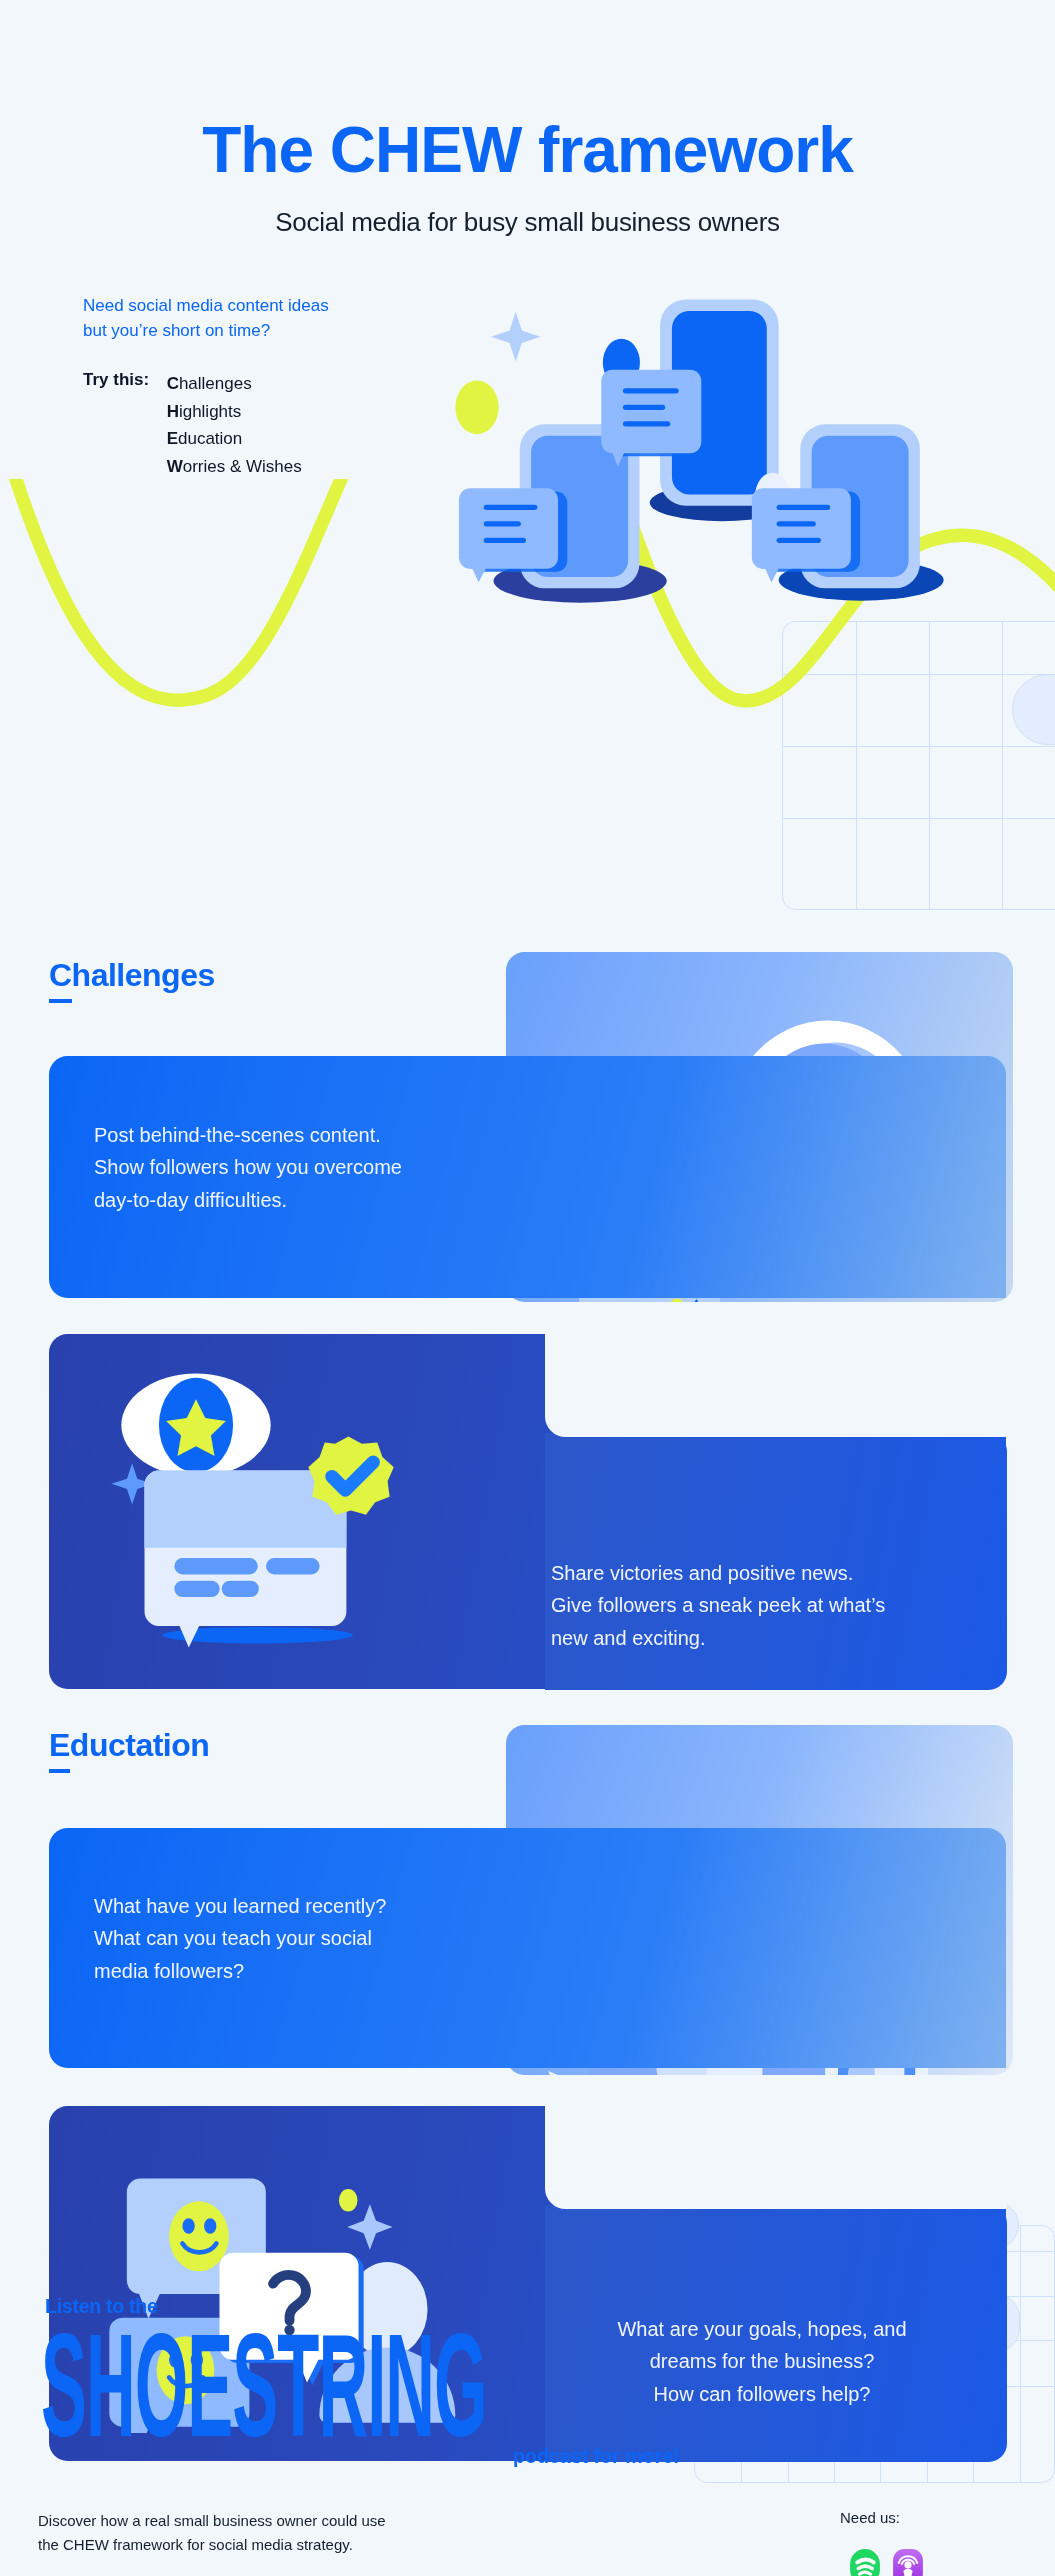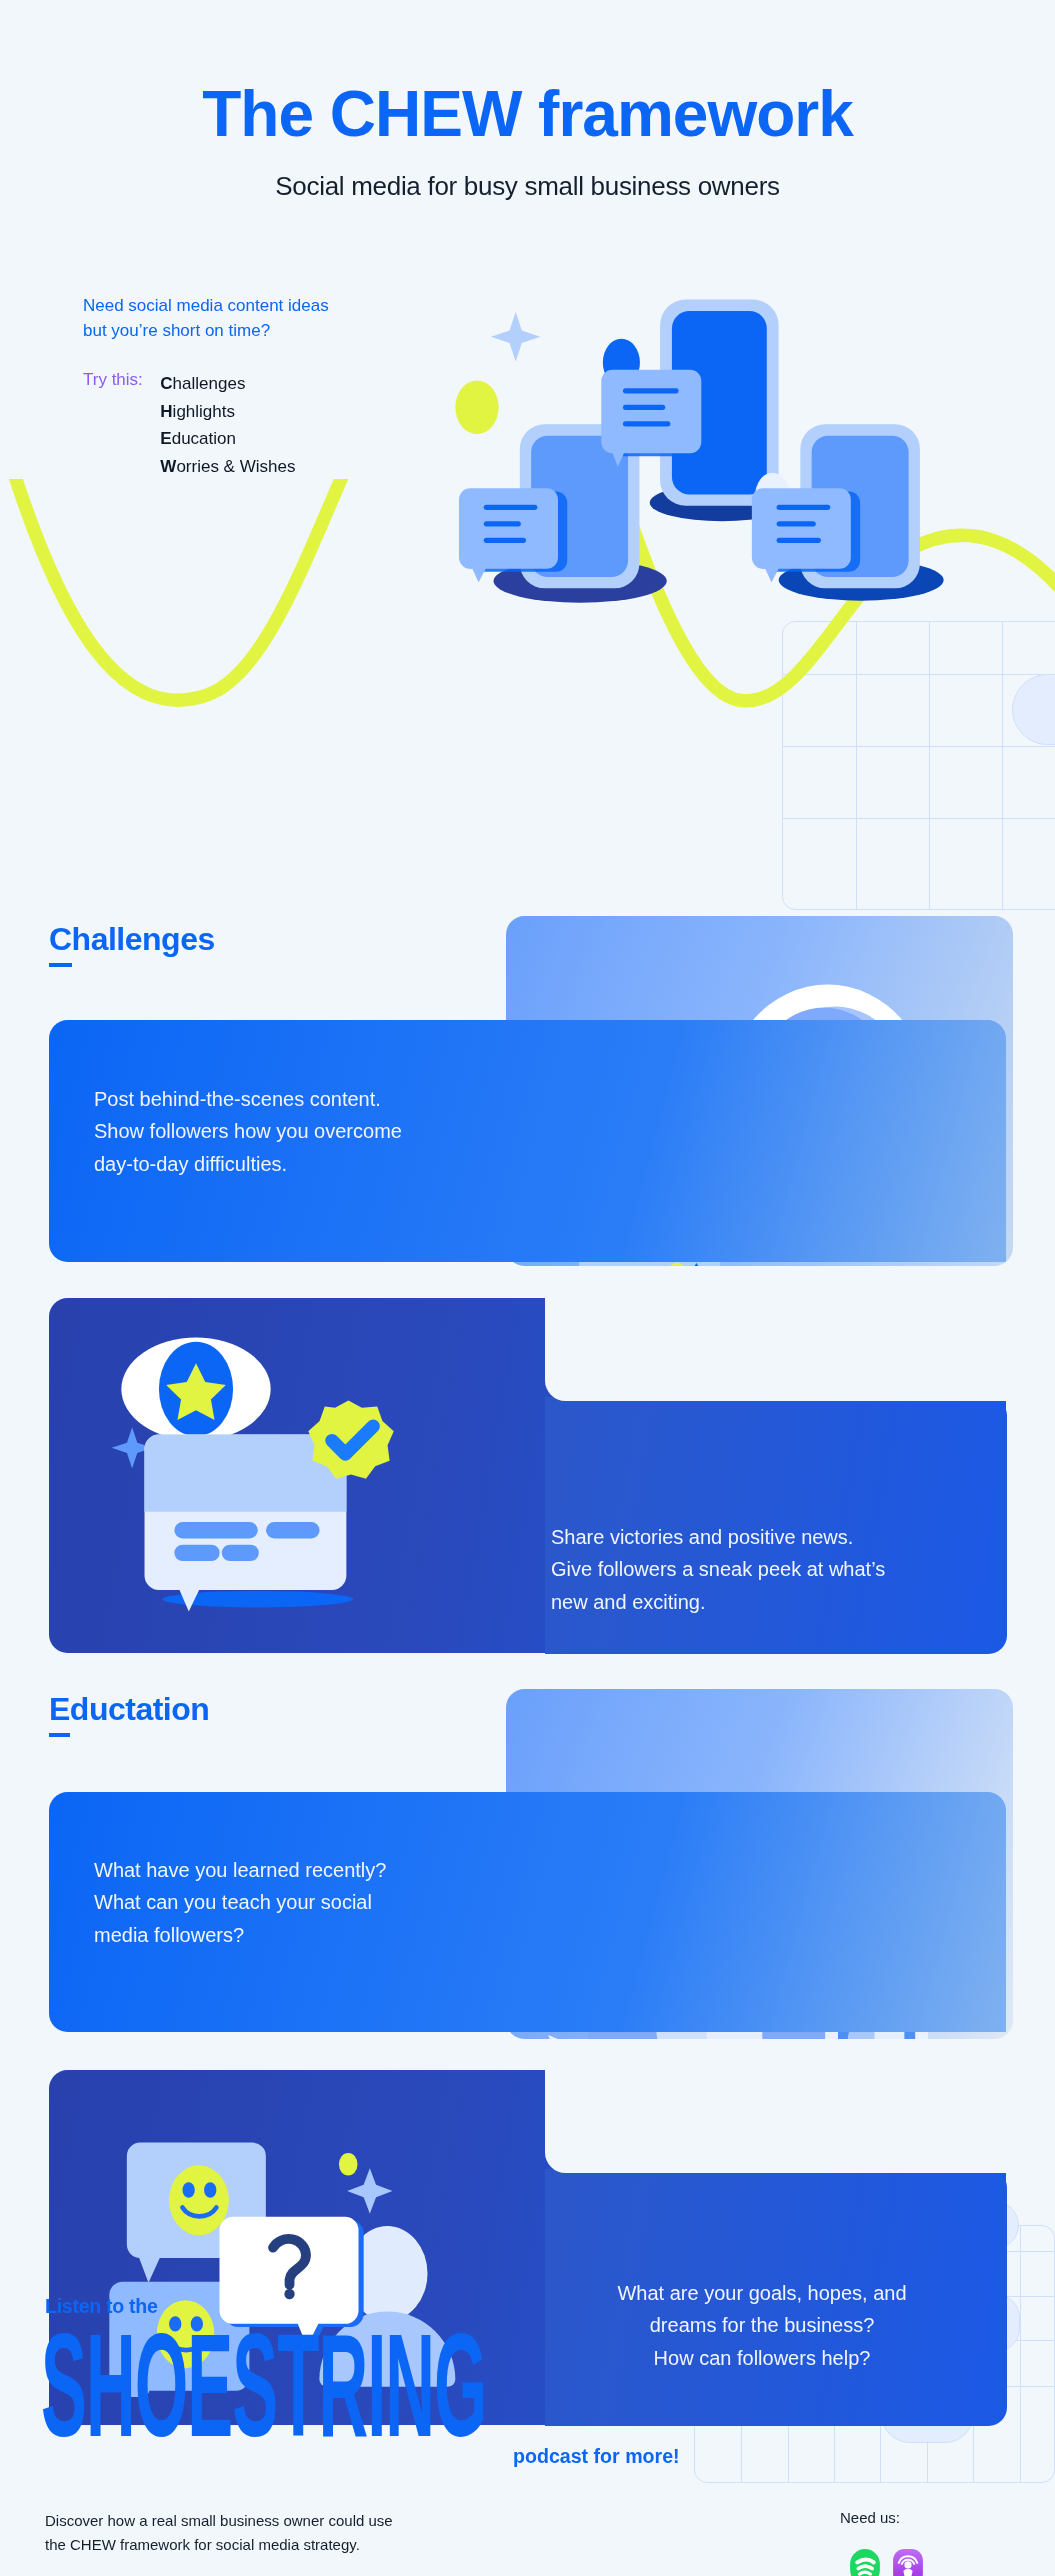--- a/index.html
+++ b/index.html
@@ -33,21 +33,21 @@
   .grid-block .gl-h { left: 0; right: 0; height: 1px; }
   .grid-pill {
     position: absolute;
     background: #e4edfd;
     border: 1px solid #cfe0fa;
   }
 
   .wave-svg { position: absolute; left: 0; top: 479px; width: 1055px; height: 237px; }
 
   
-  .header { position: relative; z-index: 3; text-align: center; padding-top: 82px; }
+  .header { position: relative; z-index: 3; text-align: center; padding-top: 118px; }
   .main-title {
     font-size: 64px;
     font-weight: 700;
     color: #0b66f5;
     letter-spacing: -1px;
     line-height: 1;
   }
   .subtitle {
     margin-top: 25px;
     font-size: 26px;
@@ -70,21 +70,21 @@
     line-height: 1.45;
     color: #0b66f5;
     font-weight: 500;
   }
   .intro-list {
     margin-top: 27px;
     display: flex;
     gap: 17.5px;
     font-size: 17px;
   }
-  .intro-try { color: #8b5cf6; font-weight: 400; white-space: nowrap; }
+  .intro-try { color: #0f172a; font-weight: 700; white-space: nowrap; }
   .intro-items { color: #101828; line-height: 1.62; }
   .intro-items b { font-weight: 700; }
 
   
   .hero-illo { position: absolute; left: 428px; top: 281px; width: 526px; height: 330px; z-index: 2; }
 
   
   .section { position: absolute; left: 0; width: 1055px; z-index: 3; }
 
   .sec-heading {
@@ -137,21 +137,21 @@
     z-index: 3;
   }
   .podcast-for {
     position: absolute;
     left: 513px; top: 2445px;
     font-size: 19.6px; font-weight: 600; color: #0b66f5;
     z-index: 3;
   }
   .footer-desc {
     position: absolute;
-    left: 45px; top: 2509px;
+    left: 38px; top: 2509px;
     font-size: 15px; line-height: 1.62; color: #15202e;
     z-index: 3;
   }
   .find-us {
     position: absolute;
     left: 840px; top: 2509px;
     font-size: 15px; color: #15202e;
     z-index: 3;
   }
   .social-row {

